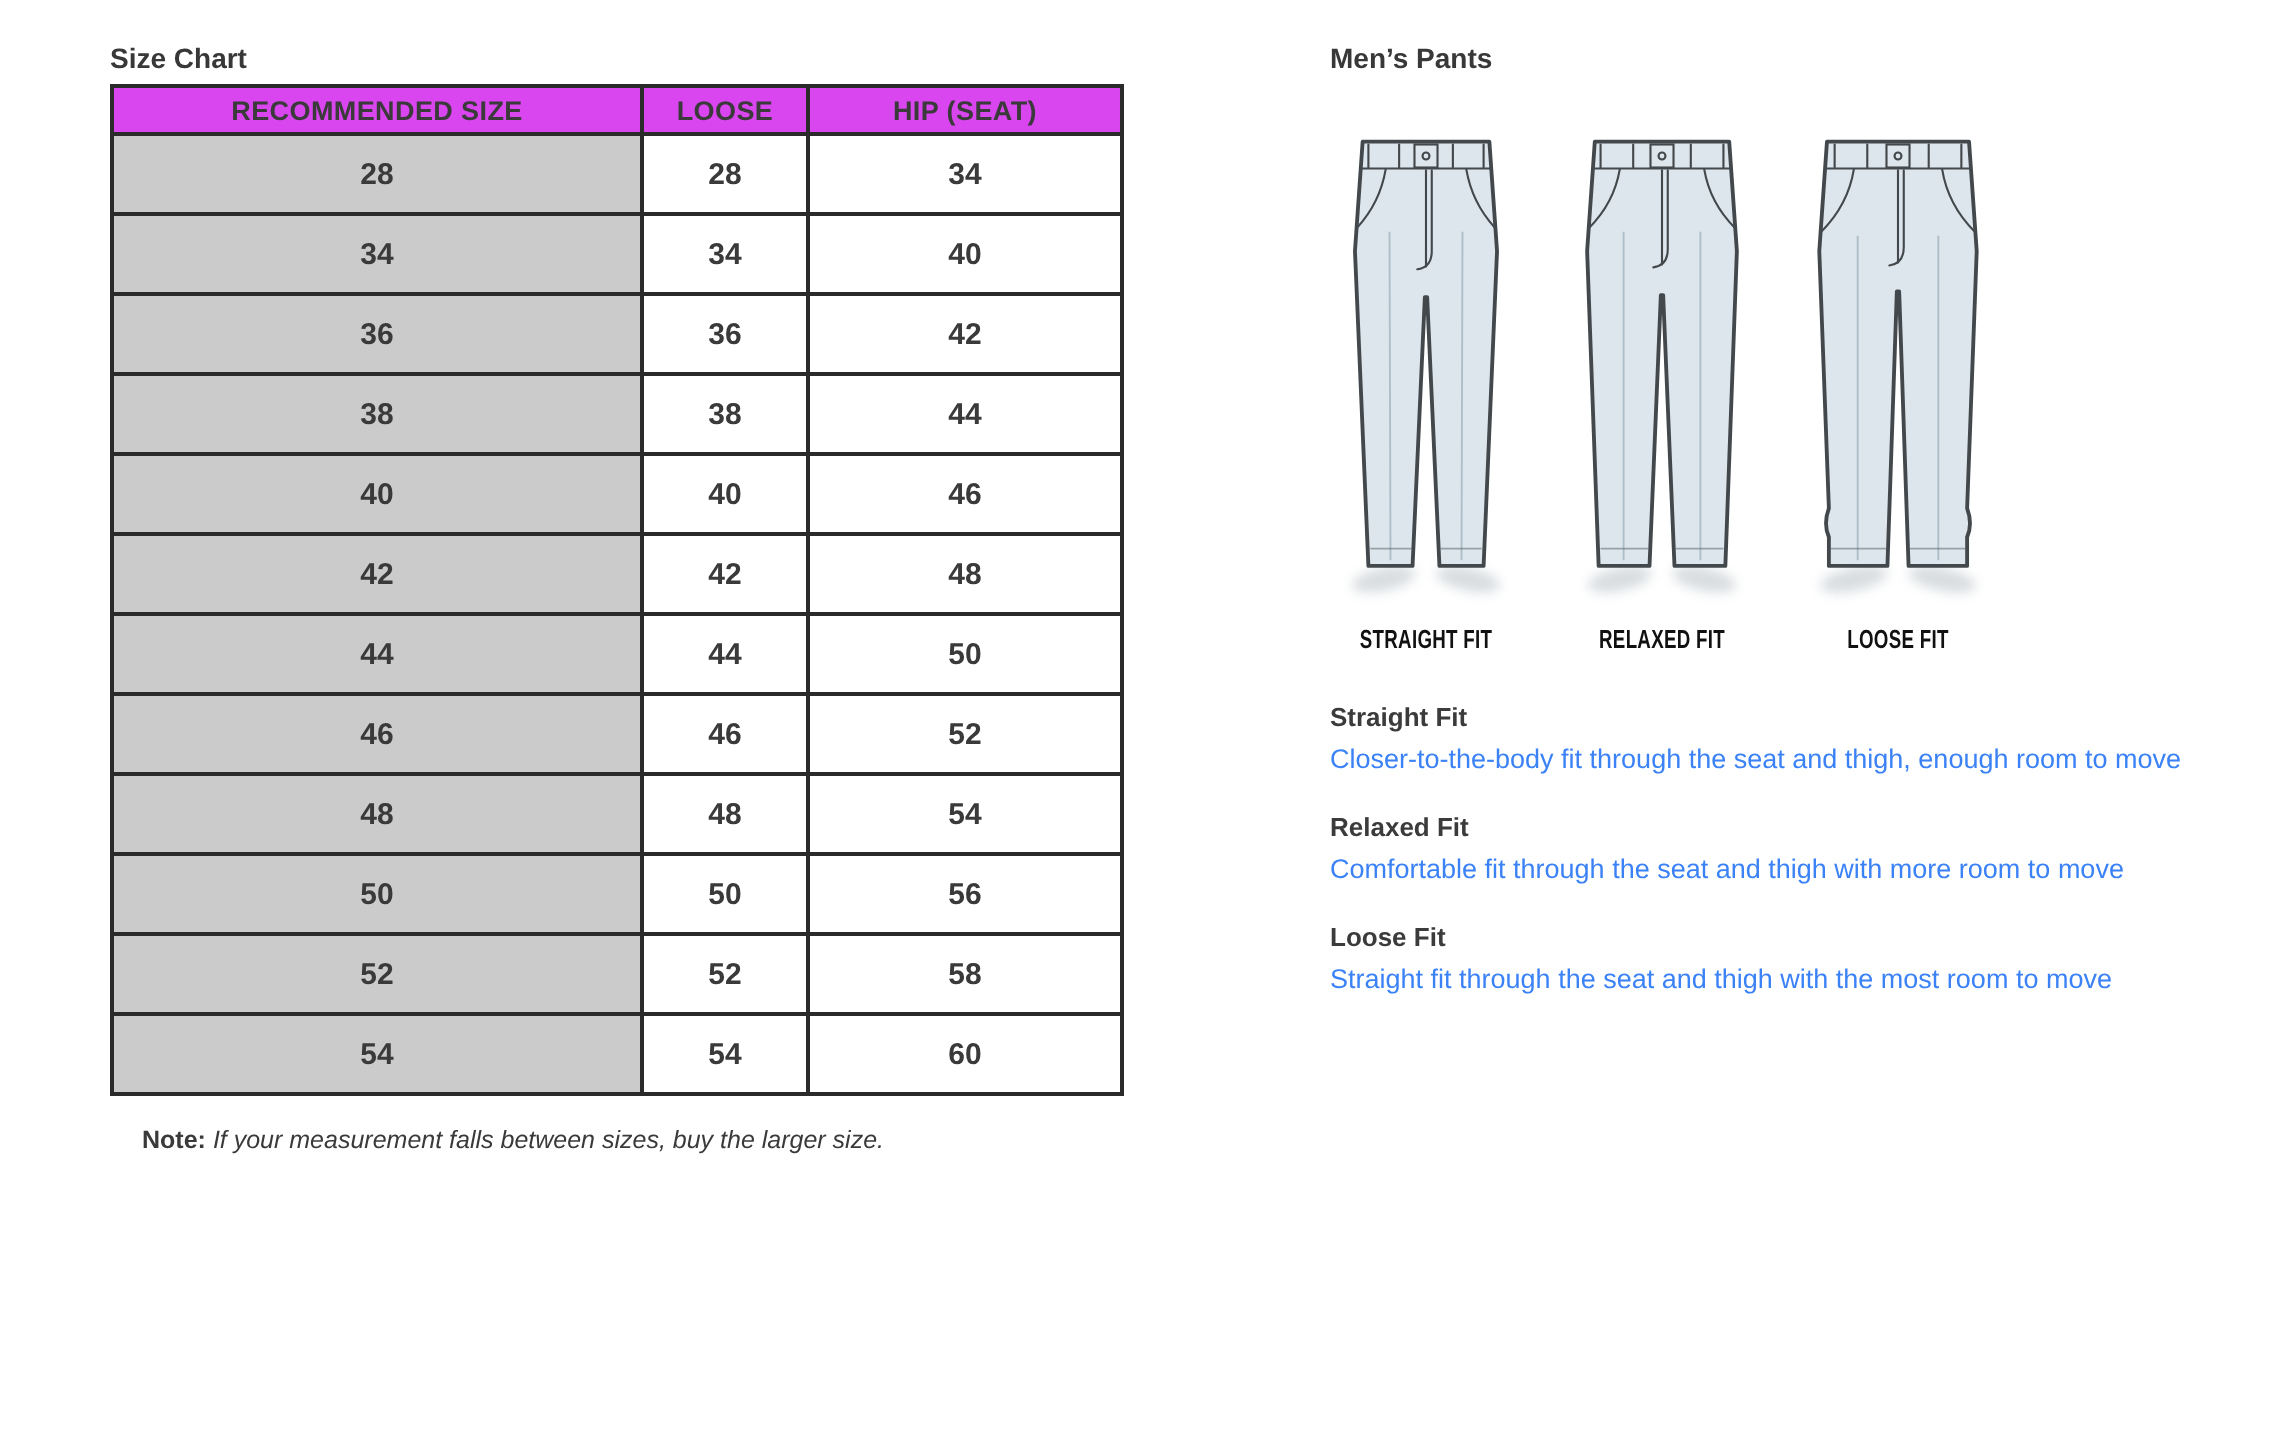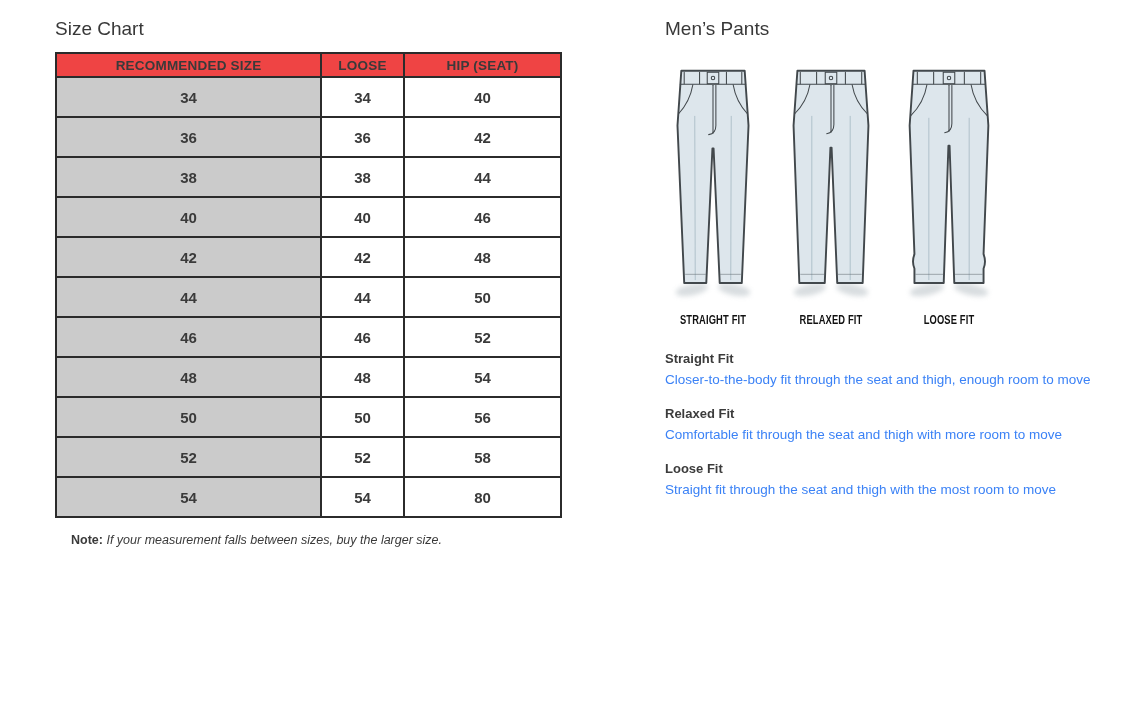--- a/index.html
+++ b/index.html
@@ -10,41 +10,41 @@
     height: 716px;
     background: #ffffff;
     font-family: "Liberation Sans", sans-serif;
     color: #3a3a3a;
     overflow: hidden;
   }
 
   
   .left-section { position: absolute; left: 55px; top: 18px; width: 485px; }
   .section-title {
-    font-size: 19px;
-    font-weight: 400;
+    font-size: 14px;
+    font-weight: 700;
     color: #383838;
     line-height: 22px;
-    margin-bottom: 12px;
+    margin-bottom: 2px;
   }
   table.size-table {
     border-collapse: collapse;
     table-layout: fixed;
     width: 485px;
     border: 2px solid #2b2b2b;
   }
   .size-table th, .size-table td {
     border: 2px solid #2b2b2b;
     text-align: center;
     vertical-align: middle;
     font-weight: 700;
     color: #3a3a3a;
   }
   .size-table th {
-    background: #ef4444;
+    background: #d946ef;
     font-size: 13.5px;
     height: 24px;
     padding: 2px 0;
     letter-spacing: 0.2px;
   }
   .size-table td {
     height: 40px;
     font-size: 15px;
     background: #ffffff;
   }
@@ -118,20 +118,25 @@
     <table class="size-table">
       <thead>
         <tr>
           <th class="col-size">RECOMMENDED SIZE</th>
           <th class="col-waist">LOOSE</th>
           <th class="col-hip">HIP (SEAT)</th>
         </tr>
       </thead>
       <tbody>
 
+          <tr>
+            <td class="size-cell">28</td>
+            <td>28</td>
+            <td>34</td>
+          </tr>
 
 
 
           <tr>
             <td class="size-cell">34</td>
             <td>34</td>
             <td>40</td>
           </tr>
 
           <tr>
@@ -184,21 +189,21 @@
 
           <tr>
             <td class="size-cell">52</td>
             <td>52</td>
             <td>58</td>
           </tr>
 
           <tr>
             <td class="size-cell">54</td>
             <td>54</td>
-            <td>80</td>
+            <td>60</td>
           </tr>
         </tbody>
     </table>
 
     <p class="note">
       <strong>Note:</strong>
       <em>If your measurement falls between sizes, buy the larger size.</em>
     </p>
   </section>
 

